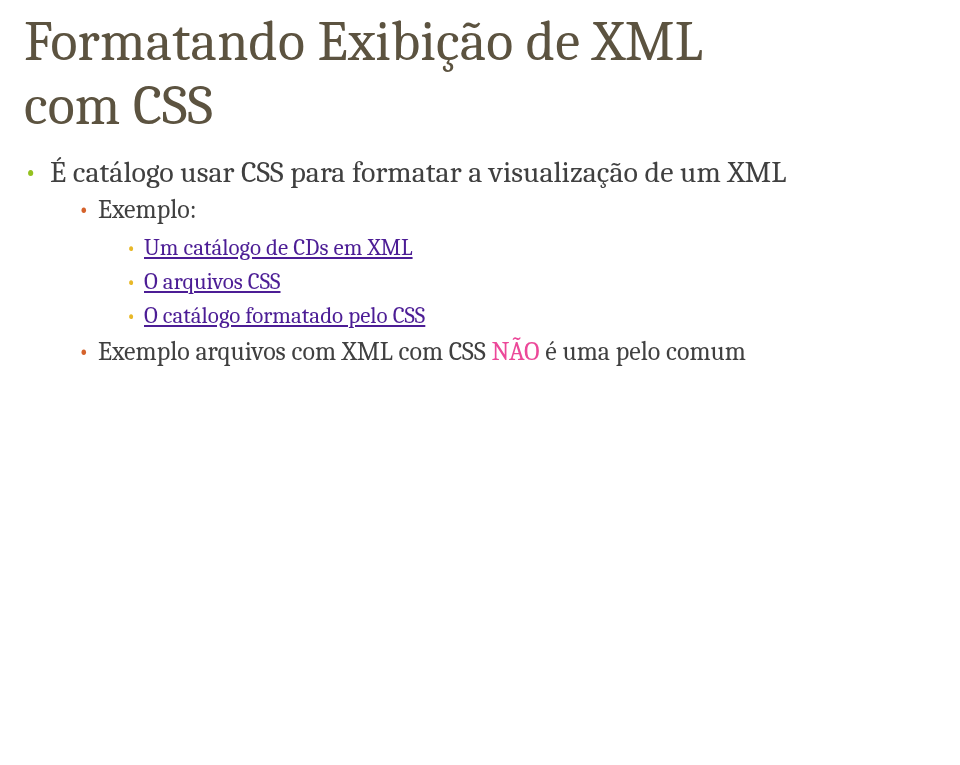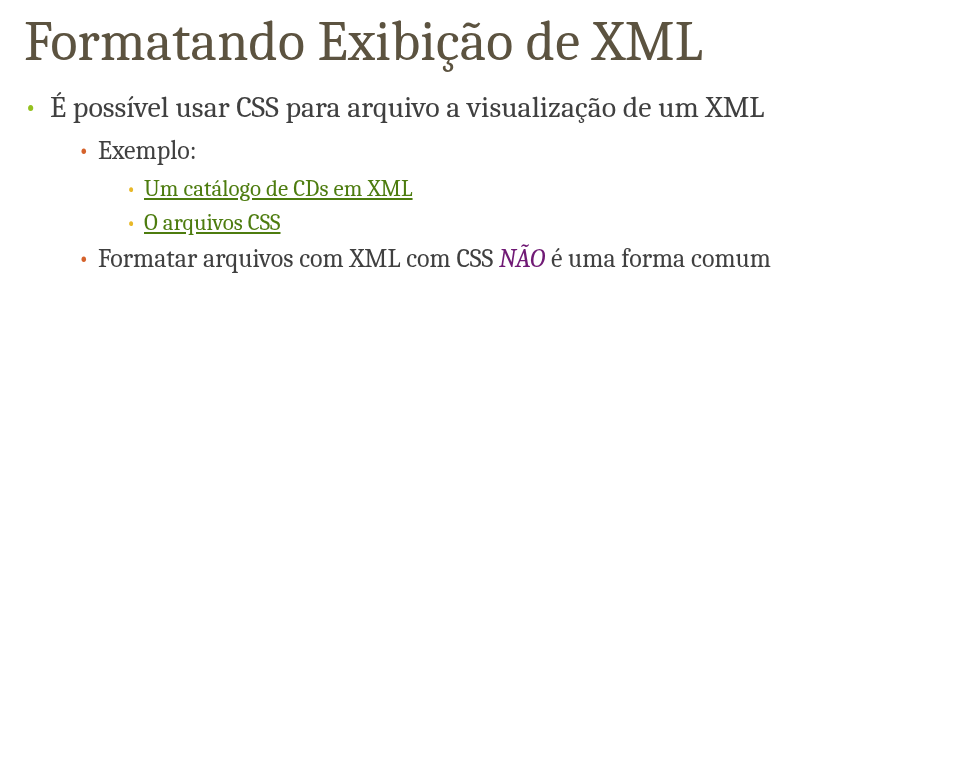--- a/index.html
+++ b/index.html
@@ -42,21 +42,20 @@
   ul.level1 > li::before {
     content: "•";
     position: absolute;
     left: 0;
     top: 0;
     color: #94c11f;
     font-size: 30px;
     line-height: 1.33;
   }
   ul.level2 {
-    margin-top: 6px;
   }
   ul.level2 > li {
     position: relative;
     padding-left: 20px;
     margin: 0 0 4px 28px;
     font-size: 26px;
     line-height: 1.35;
     color: #404040;
   }
   ul.level2 > li::before {
@@ -70,65 +69,68 @@
   }
   ul.level3 {
     margin-top: 4px;
   }
   ul.level3 > li {
     position: relative;
     padding-left: 18px;
     margin: 0 0 3px 28px;
     font-size: 23px;
     line-height: 1.35;
-    color: #4d7c0f;
+    color: #4c1d95;
   }
   ul.level3 > li::before {
     content: "•";
     position: absolute;
     left: 0;
     top: 0;
     color: #e8b828;
     font-size: 23px;
     line-height: 1.35;
   }
   .link {
     text-decoration: underline;
   }
   .emph {
-    color: #701a75;
-    font-style: italic;
+    color: #ec4899;
   }
 </style>
 </head>
 <body>
 
 <div class="slide">
 
   <h1 class="title">
     <span>Formatando Exibição de XML</span><br>
+    <span>com CSS</span>
   </h1>
 
   <ul class="level1">
 
     <li>
-      <span>É possível usar CSS para arquivo a visualização de um XML</span>
+      <span>É catálogo usar CSS para formatar a visualização de um XML</span>
       <ul class="level2">
         <li>
           <span>Exemplo:</span>
           <ul class="level3">
             <li>
               <span class="link">Um catálogo de CDs em XML</span>
             </li>
             <li>
               <span class="link">O arquivos CSS</span>
             </li>
+            <li>
+              <span class="link">O catálogo formatado pelo CSS</span>
+            </li>
           </ul>
         </li>
         <li>
-          <span>Formatar arquivos com XML com CSS </span><span class="emph">NÃO</span><span> é uma forma comum</span>
+          <span>Exemplo arquivos com XML com CSS </span><span class="emph">NÃO</span><span> é uma pelo comum</span>
         </li>
       </ul>
     </li>
 
   </ul>
 
 </div>
 
 </body></html>

